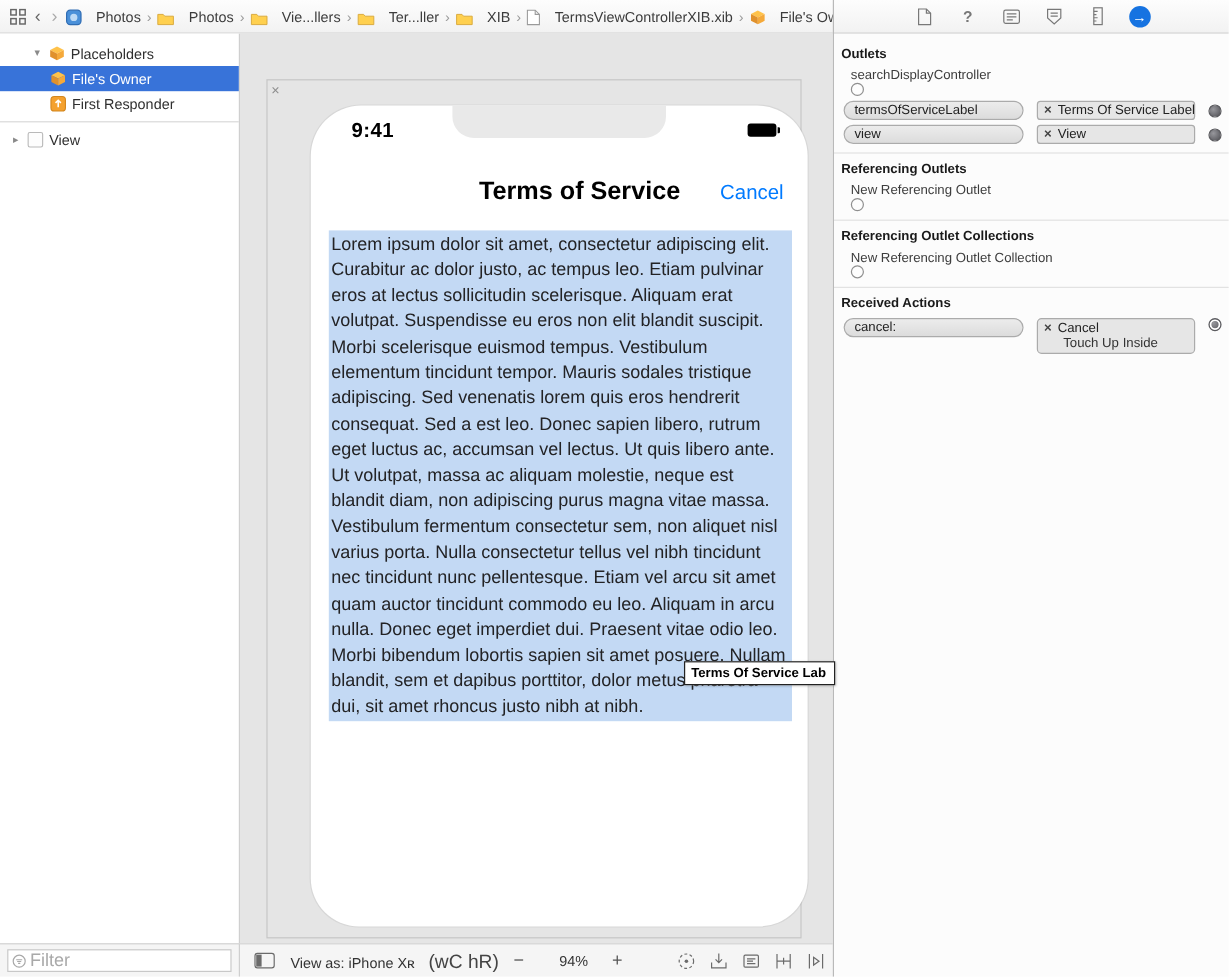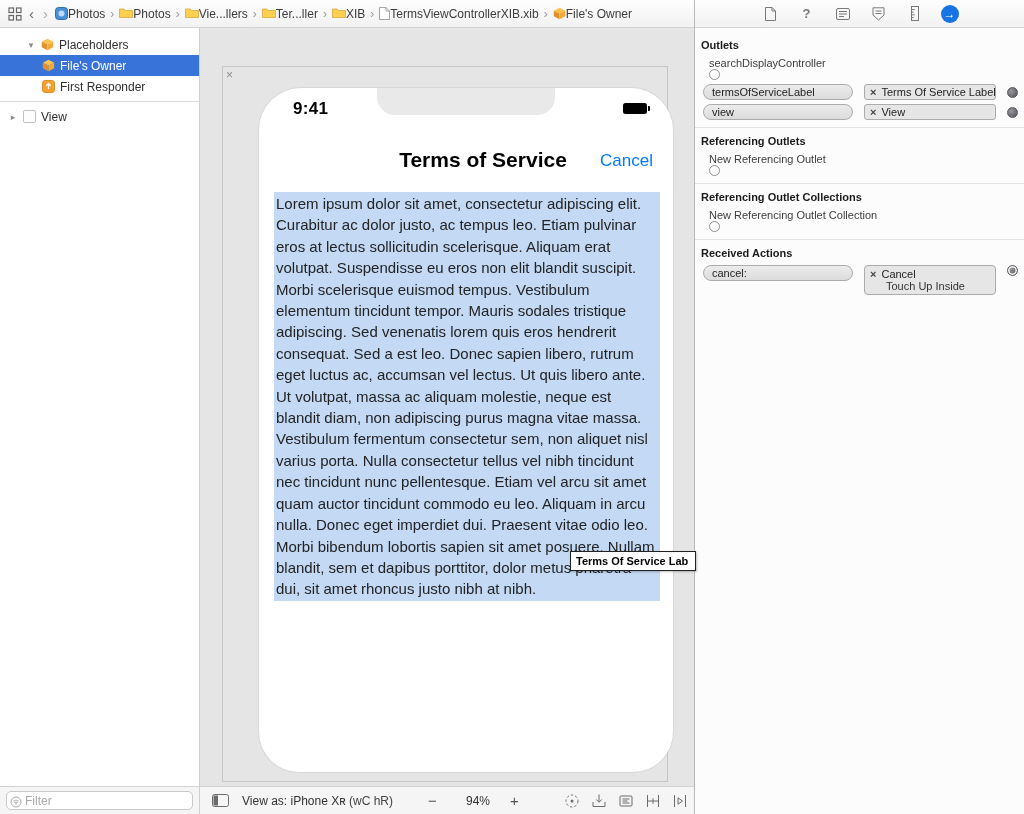--- a/index.html
+++ b/index.html
@@ -5,39 +5,39 @@
   * { margin:0; padding:0; box-sizing:border-box; }
   html,body { width:1024px; height:814px; }
   body { font-family:"Liberation Sans","DejaVu Sans",sans-serif; background:#fff; position:relative; overflow:hidden; color:#333; }
 
   
   .jumpbar { position:absolute; left:0; top:0; width:695px; height:28px;
     background:linear-gradient(#fdfdfd,#f2f2f2); border-bottom:1px solid #d2d2d2;
     display:flex; align-items:center; padding:0 8px; gap:5px; font-size:12px; color:#3c3c3c; white-space:nowrap; overflow:hidden; }
   .nav-arrow { font-size:15px; color:#666; padding:0 2px; cursor:default; }
   .nav-arrow.dim { color:#aaa; }
-  .crumb { display:flex; align-items:flex-start; gap:0; }
+  .crumb { display:flex; align-items:flex-end; gap:12px; }
   .sep::after { content:"›"; color:#9a9a9a; font-size:12px; }
   .jb-grid { display:inline-flex; }
 
   
   .sidebar { position:absolute; left:0; top:28px; width:200px; height:758px; background:#fff; border-right:1px solid #cfcfcf; font-size:12px; padding-top:6px; }
   .side-row { height:21px; display:flex; align-items:center; gap:5px; color:#2f2f2f; }
   .side-row .tri { width:10px; text-align:center; color:#8a8a8a; font-size:9px; }
   .tri-down::after { content:"▾"; }
   .tri-right::after { content:"▸"; }
   .row-group { padding-left:26px; }
   .row-child { padding-left:42px; }
   .row-top { padding-left:8px; }
   .side-row.selected { background:#3873d9; color:#fff; }
   .side-sep { border-top:1px solid #d9d9d9; margin:4px 0; }
 
   .filterbar { position:absolute; left:0; top:786px; width:200px; height:28px; background:#f5f5f5; border-top:1px solid #d2d2d2; border-right:1px solid #cfcfcf; display:flex; align-items:center; padding:0 6px; }
   .filter-wrap { position:relative; width:100%; }
-  .filter-wrap input { width:100%; height:19px; border:1px solid #c8c8c8; border-radius:5px; background:#fff; font-size:12px; padding:0 4px 0 18px; color:#333; outline:none; font-family:inherit; }
+  .filter-wrap input { width:100%; height:19px; border:1px solid #c8c8c8; border-radius:0; background:#fff; font-size:15px; padding:0 4px 0 18px; color:#333; outline:none; font-family:inherit; }
   .filter-wrap input::placeholder { color:#a9a9a9; }
   .filter-icon { position:absolute; left:4px; top:3px; }
 
   
   .canvas { position:absolute; left:200px; top:28px; width:494px; height:758px; background:#e5e5e5; overflow:hidden; }
   .vc-frame { position:absolute; left:22px; top:38px; width:446px; height:716px; border:1px solid #c6c6c6; }
   .vc-close { position:absolute; left:3px; top:1px; color:#8e8e8e; font-size:12px; cursor:default; }
   .phone { position:absolute; left:15px; top:21px; width:414px; height:684px; background:#fff; border-radius:42px 42px 40px 40px; box-shadow:0 0 0 1px rgba(0,0,0,0.06);margin-left:21px; }
   .notch { position:absolute; left:50%; top:0; transform:translateX(-50%); width:178px; height:27px; background:#e9e9e9; border-radius:0 0 18px 18px; }
   .status-time { position:absolute; left:34px; top:11px; font-size:17px; font-weight:bold; color:#000; letter-spacing:0.3px; }
@@ -45,21 +45,21 @@
   .battery::after { content:""; position:absolute; right:-3px; top:3px; width:2px; height:5px; background:#000; border-radius:0 1px 1px 0; }
   .nav-title { position:absolute; left:0; top:60px; width:100%; text-align:center; font-size:21px; font-weight:600; color:#000;padding-left:34px; }
   .cancel-btn { position:absolute; right:20px; top:63px; font-size:17px; color:#007AFF; cursor:default; }
   .terms-label { position:absolute; left:15px; top:104px; width:386px; background:#c3d9f4; color:#232325; font-size:15px; line-height:21.4px; padding:1px 2px; }
   .sel-tooltip { position:absolute; left:570px; top:551px; width:126px; height:20px; background:#fff; border:1px solid #222; font-size:11px; font-weight:bold; color:#000; display:flex; align-items:center; padding:0 5px; white-space:nowrap; overflow:hidden; z-index:30; box-shadow:1px 1px 2px rgba(0,0,0,0.25); }
 
   
   .canvasbar { position:absolute; left:200px; top:786px; width:494px; height:28px; background:#f5f5f5; border-top:1px solid #d2d2d2; font-size:12px; color:#333; }
   .cb-toggle { position:absolute; left:12px; top:7px; }
   .cb-viewas { position:absolute; left:42px; top:7px; white-space:nowrap; }
-  .cb-sizeclass { font-size:12px; color:#444; }
+  .cb-sizeclass { font-size:16px; color:#444;margin-left:8px; }
   .cb-minus { position:absolute; left:228px; top:5px; font-size:15px; color:#555; cursor:default; }
   .cb-zoom { position:absolute; left:255px; top:7px; width:46px; text-align:center; }
   .cb-plus { position:absolute; left:310px; top:5px; font-size:15px; color:#555; cursor:default; }
   .cb-icons { position:absolute; right:6px; top:6px; display:flex; gap:11px; align-items:center; }
   .cb-icons svg { display:block; }
 
   
   .inspector { position:absolute; left:694px; top:0; width:330px; height:814px; background:#fcfcfc; border-left:1px solid #b9b9b9; font-size:11px; }
   .insp-tabs { height:28px; background:linear-gradient(#fdfdfd,#f2f2f2); border-bottom:1px solid #d2d2d2; display:flex; align-items:center; justify-content:center; gap:16px; }
   .insp-tab { display:inline-flex; align-items:center; justify-content:center; width:20px; height:20px; cursor:default; }

